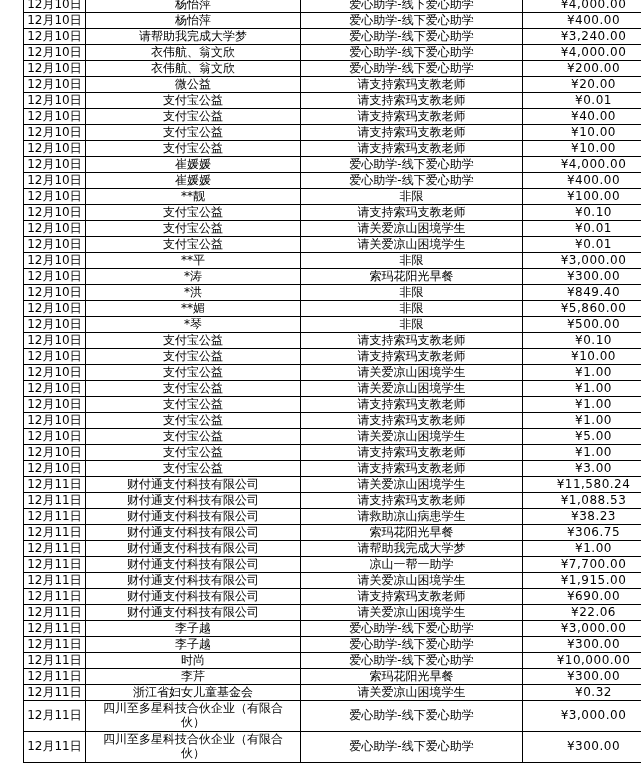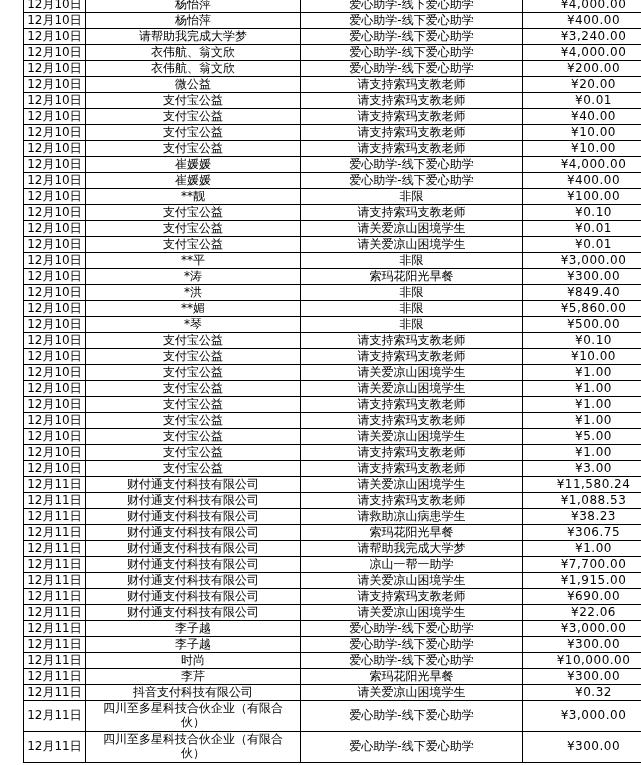--- a/index.html
+++ b/index.html
@@ -287,21 +287,21 @@
           <td class="amount">¥10,000.00</td>
         </tr>
         <tr>
           <td>12月11日</td>
           <td class="donor">李芹</td>
           <td>索玛花阳光早餐</td>
           <td class="amount">¥300.00</td>
         </tr>
         <tr>
           <td>12月11日</td>
-          <td class="donor">抖音支付科技有限公司</td>
+          <td class="donor">浙江省妇女儿童基金会</td>
           <td>请关爱凉山困境学生</td>
           <td class="amount">¥0.32</td>
         </tr>
         <tr class="tall">
           <td>12月11日</td>
           <td class="donor">四川至多星科技合伙企业（有限合伙）</td>
           <td>爱心助学-线下爱心助学</td>
           <td class="amount">¥3,000.00</td>
         </tr>
         <tr class="tall">

